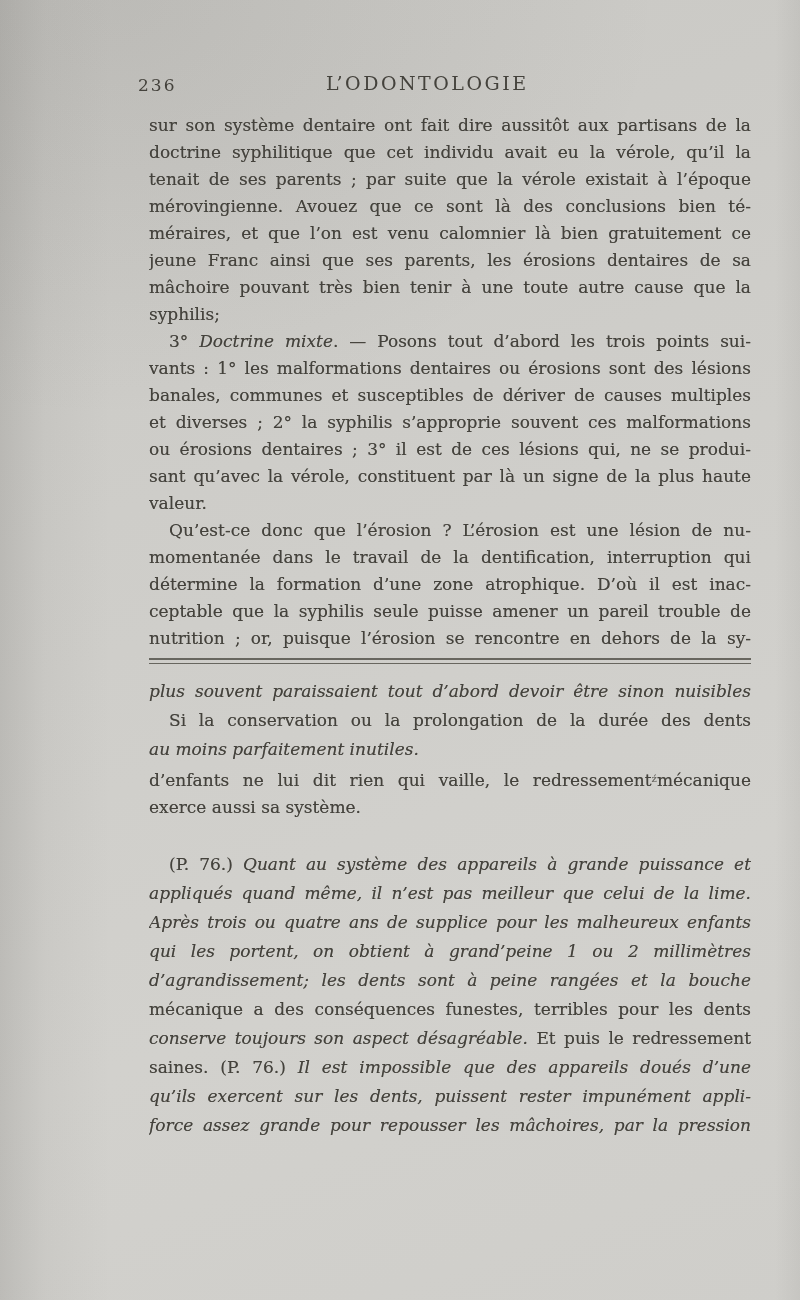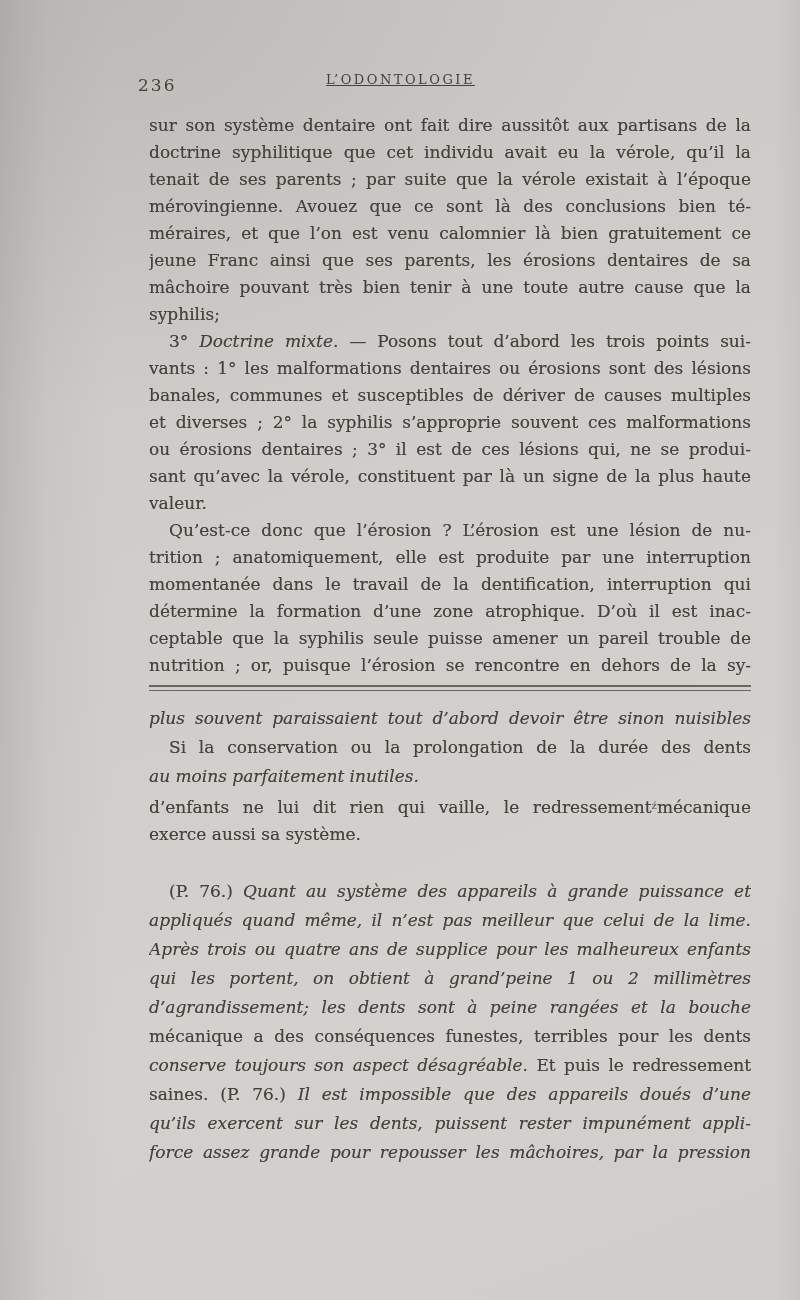--- a/index.html
+++ b/index.html
@@ -27,24 +27,23 @@
   .page-number{
     position:absolute;
     left:138px;top:75px;
     font-size:17px;
     letter-spacing:2px;
     color:var(--ink);
   }
   .running-title{
     position:absolute;
     left:326px;top:72px;
-    font-size:13px;
+    font-size:19px;
     letter-spacing:2.5px;
     color:var(--ink);
-    text-decoration:underline;
   }
   .text-flow{
     position:absolute;
     left:149px;top:112px;
     width:602px;
   }
   .line{
     position:relative;
     height:27px;
     line-height:27px;
@@ -97,21 +96,20 @@
       <div class="line"><span class="seg-roman">mâchoire pouvant très bien tenir à une toute autre cause que la</span></div>
       <div class="line noj"><span class="seg-roman">syphilis;</span></div>
       <div class="line indent"><span class="seg-roman">3° </span><span class="seg-italic">Doctrine mixte</span><span class="seg-roman">. — Posons tout d’abord les trois points sui-</span></div>
       <div class="line"><span class="seg-roman">vants : 1° les malformations dentaires ou érosions sont des lésions</span></div>
       <div class="line"><span class="seg-roman">banales, communes et susceptibles de dériver de causes multiples</span></div>
       <div class="line"><span class="seg-roman">et diverses ; 2° la syphilis s’approprie souvent ces malformations</span></div>
       <div class="line"><span class="seg-roman">ou érosions dentaires ; 3° il est de ces lésions qui, ne se produi-</span></div>
       <div class="line"><span class="seg-roman">sant qu’avec la vérole, constituent par là un signe de la plus haute</span></div>
       <div class="line noj"><span class="seg-roman">valeur.</span></div>
       <div class="line indent"><span class="seg-roman">Qu’est-ce donc que l’érosion ? L’érosion est une lésion de nu-</span></div>
-      <div class="line"><span class="seg-roman">trition ; anatomiquement, elle est produite par une interruption</span></div>
       <div class="line"><span class="seg-roman">momentanée dans le travail de la dentification, interruption qui</span></div>
       <div class="line"><span class="seg-roman">détermine la formation d’une zone atrophique. D’où il est inac-</span></div>
       <div class="line"><span class="seg-roman">ceptable que la syphilis seule puisse amener un pareil trouble de</span></div>
       <div class="line"><span class="seg-roman">nutrition ; or, puisque l’érosion se rencontre en dehors de la sy-</span></div>
       <div class="double-rule"></div>
       <div class="line post"><span class="seg-italic">plus souvent paraissaient tout d’abord devoir être sinon nuisibles</span></div>
       <div class="line post indent"><span class="seg-roman">Si la conservation ou la prolongation de la durée des dents</span></div>
       <div class="line post noj"><span class="seg-italic">au moins parfaitement inutiles.</span></div>
       <div class="line post"><span class="seg-roman">d’enfants ne lui dit rien qui vaille, le redressement</span><span class="seg-artifact">ź</span><span class="seg-roman">mécanique</span></div>
       <div class="line post noj"><span class="seg-roman">exerce aussi sa système.</span></div>

